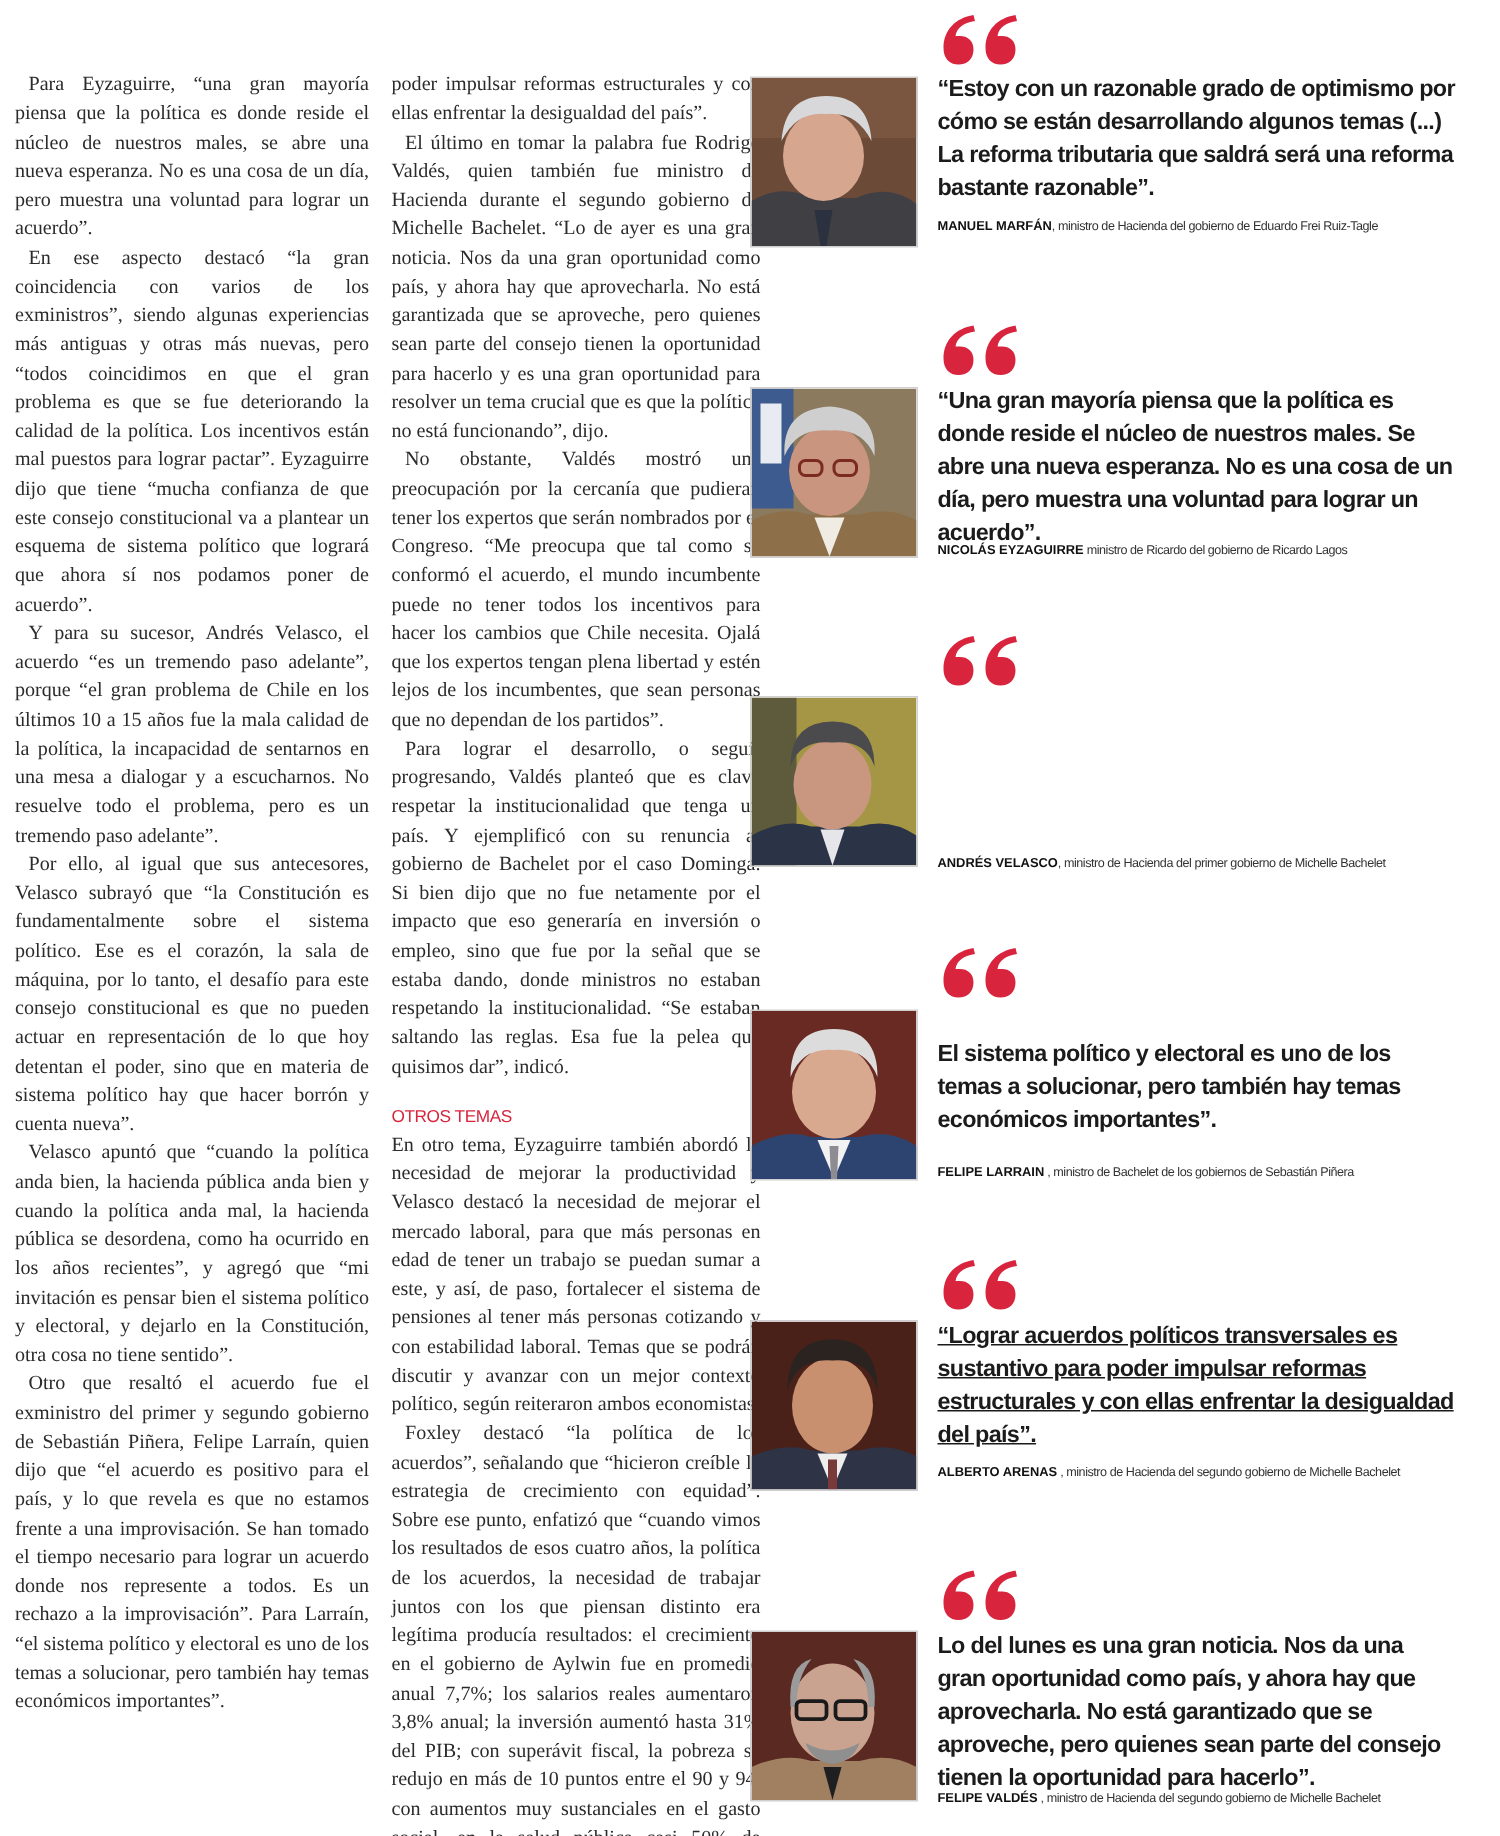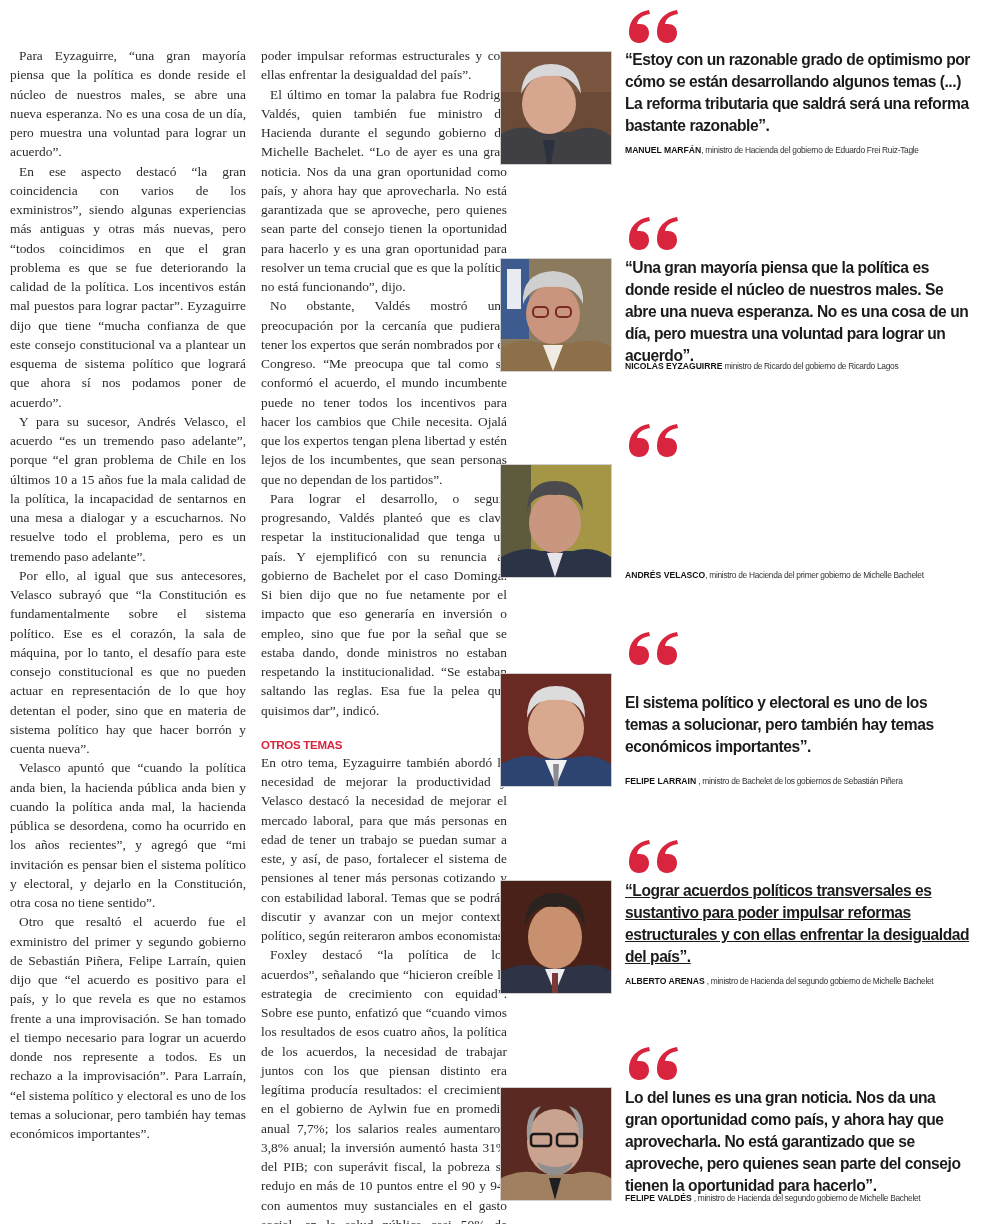--- a/index.html
+++ b/index.html
@@ -9,21 +9,21 @@
     font-family: "Liberation Serif", "DejaVu Serif", serif;
     font-size: 13.4px; line-height: 19.25px; color: #2b2b2b;
     text-align: justify; hyphens: manual;
   }
   .col-left { left: 10px; width: 236px; }
   .col-mid { left: 261px; width: 246px; }
   .col p { margin: 0; text-indent: 9px; }
   .col p.noindent { text-indent: 0; }
   .subhead {
     font-family: "Liberation Sans", "DejaVu Sans", sans-serif;
-    font-weight: bold; color: #d8243d; font-size: 11.5px;
+    font-weight: normal; color: #d8243d; font-size: 11.5px;
     letter-spacing: -0.3px; margin: 18px 0 1px 0; line-height: 14px; text-indent: 0;
   }
 
   .quote {
     position: absolute; left: 500px; width: 472px; height: 200px;
   }
   .photo {
     position: absolute; left: 0; width: 110px; height: 112px;
     border: 1px solid #cfcfcf; overflow: hidden;
   }

